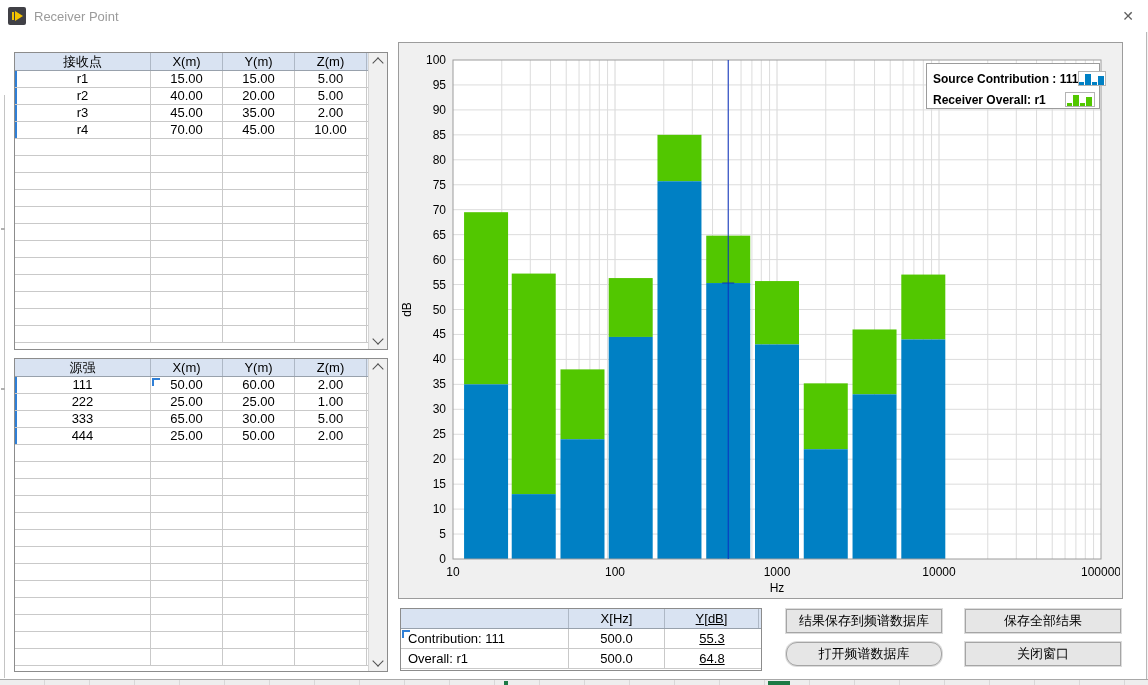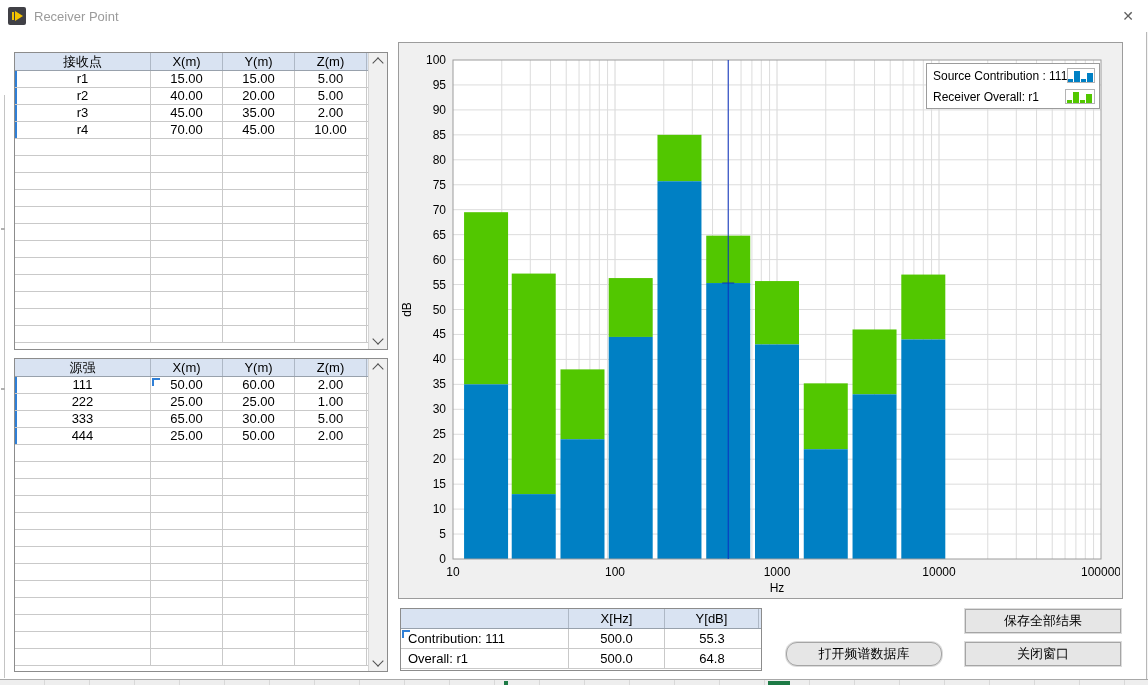--- a/index.html
+++ b/index.html
@@ -33,33 +33,33 @@
     border-left:2px solid #2f7fd6;border-top:2px solid #2f7fd6;}
   .vscroll{position:absolute;top:0;right:0;bottom:0;width:18px;background:#f0f0f0;border-left:1px solid #d5d5d5;}
   .chev{position:absolute;left:5px;width:7px;height:7px;border-right:1.6px solid #505050;border-bottom:1.6px solid #505050;}
   .chev.up{top:6px;transform:rotate(-135deg);}
   .chev.down{bottom:6px;transform:rotate(45deg);}
 
   
   #chart-panel{left:398px;top:42px;width:723px;height:555px;background:#f0f0f0;border:1px solid #9c9c9c;}
   #chart-svg{position:absolute;left:0;top:0;}
   #legend{position:absolute;left:527px;top:20px;width:172px;background:#fff;border:1px solid #9c9c9c;padding:1px 0;}
-  .legend-row{display:flex;align-items:center;height:21px;padding:0 4px 0 6px;}
+  .legend-row{display:flex;align-items:flex-end;height:21px;padding:0 4px 0 6px;font-weight:bold;}
   .legend-label{flex:1;font-size:12px;color:#000;white-space:nowrap;}
   .legend-swatch{width:30px;height:15px;border:1px solid #b4b4b4;background:#fff;display:flex;
                  align-items:flex-end;justify-content:center;box-sizing:border-box;}
 
   
   #result-panel{left:400px;top:608px;width:360px;height:61px;border:1px solid #8c8c8c;background:#fff;}
   .rrow{display:flex;height:19px;line-height:19px;border-bottom:1px solid #c9c9c9;font-size:13px;}
   .rrow.head{background:#d9e3f2;border-bottom:1px solid #98a1ac;}
   .rcell{box-sizing:border-box;text-align:center;border-right:1px solid #c9c9c9;overflow:hidden;white-space:nowrap;}
   .rrow.head .rcell{border-right:1px solid #aeb8c6;}
   .rcell.c0{width:168px;text-align:left;padding-left:7px;}
-  .rcell.c1{width:96px;} .rcell.c2{width:94px;border-right:none;}
+  .rcell.c1{width:96px;} .rcell.c2{width:94px;border-right:none;text-decoration:underline;}
 
   
   .btn{position:absolute;width:154px;height:22px;background:#e6e6e6;border:1px solid #a5a5a5;
        box-shadow:0 0 0 1px #dcdcdc;font-size:13px;color:#000;display:flex;align-items:center;
        justify-content:center;cursor:default;white-space:nowrap;overflow:hidden;}
 
   
   #bg-left-line{left:4px;top:95px;width:1px;height:583px;background:#c4c4c4;}
   .bg-left-tick{position:absolute;left:1px;width:4px;height:2px;background:#b0b0b0;}
   #bg-right-strip{left:1146px;top:32px;width:2px;height:647px;background:#f4f4f4;border-left:1px solid #b8b8b8;}
@@ -464,16 +464,17 @@
         <div class="rcell c1">500.0</div>
         <div class="rcell c2">55.3</div>
       </div>
       <div class="rrow">
         <div class="rcell c0">Overall: r1</div>
         <div class="rcell c1">500.0</div>
         <div class="rcell c2">64.8</div>
       </div>
     </div>
 
+  <div class="btn" style="left:786px;top:609px;">结果保存到频谱数据库</div>
   <div class="btn" style="left:965px;top:609px;">保存全部结果</div>
   <div class="btn" style="left:786px;top:642px;border-radius:11px;">打开频谱数据库</div>
   <div class="btn" style="left:965px;top:642px;">关闭窗口</div>
 </div>
 
 </body></html>

